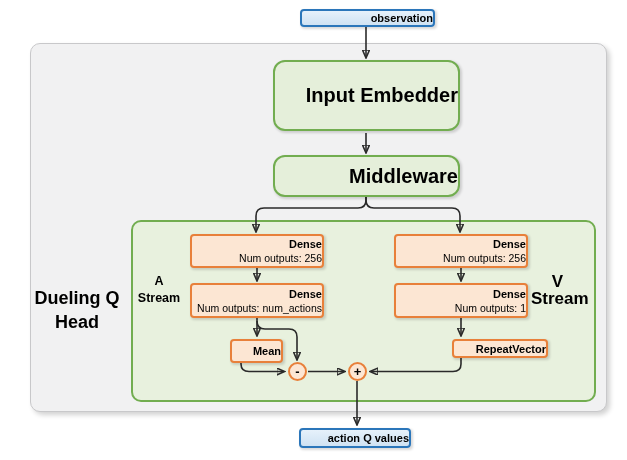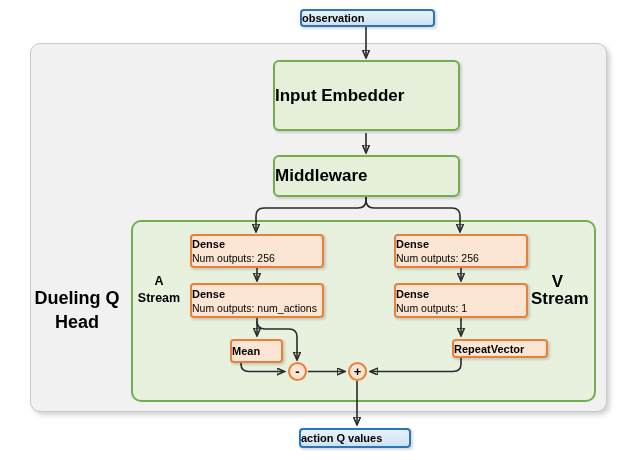--- a/index.html
+++ b/index.html
@@ -20,31 +20,31 @@
     border-radius:10px;box-shadow:3px 3px 5px rgba(0,0,0,.18);
   }
   .panel-green{
     position:absolute;left:131px;top:220px;width:461px;height:178px;
     background:var(--green-panel-fill);border:2px solid var(--green-border);
     border-radius:10px;
   }
   .wires{position:absolute;left:0;top:0;width:627px;height:460px;pointer-events:none;}
   .wires path{fill:none;stroke:var(--arrow);stroke-width:1.6px;}
   .node{
-    position:absolute;display:flex;flex-direction:column;align-items:flex-start;justify-content:center;
+    position:absolute;display:flex;flex-direction:column;align-items:flex-end;justify-content:center;
     text-align:center;box-sizing:border-box;font-weight:bold;
     box-shadow:1.5px 1.5px 2.5px rgba(0,0,0,.15);
   }
   .node-blue{
     background:linear-gradient(180deg,var(--blue-fill-top),var(--blue-fill-bot));
     border:2px solid var(--blue-border);border-radius:4px;font-size:11px;
   }
   .node-green{
     background:var(--green-fill);border:2.5px solid var(--green-border);
-    border-radius:6px;font-size:17px;
+    border-radius:12px;font-size:20px;
   }
   .node-orange{
     background:var(--orange-fill);border:2px solid var(--orange-border);
     border-radius:4px;font-size:11px;line-height:14px;
   }
   .node-orange .detail{font-weight:normal;font-size:10.5px;white-space:nowrap;}
   .op-circle{
     position:absolute;width:19px;height:19px;border-radius:50%;box-sizing:border-box;
     background:var(--orange-fill);border:2px solid var(--orange-border);
     display:flex;align-items:center;justify-content:center;

